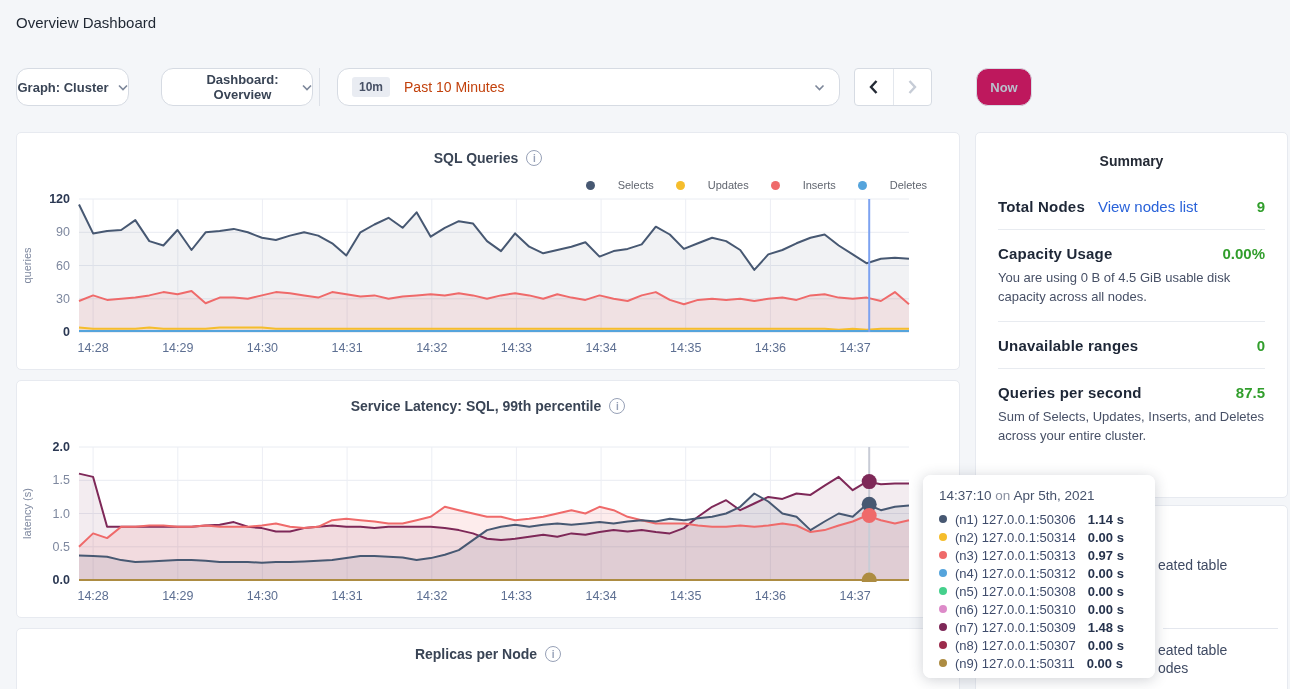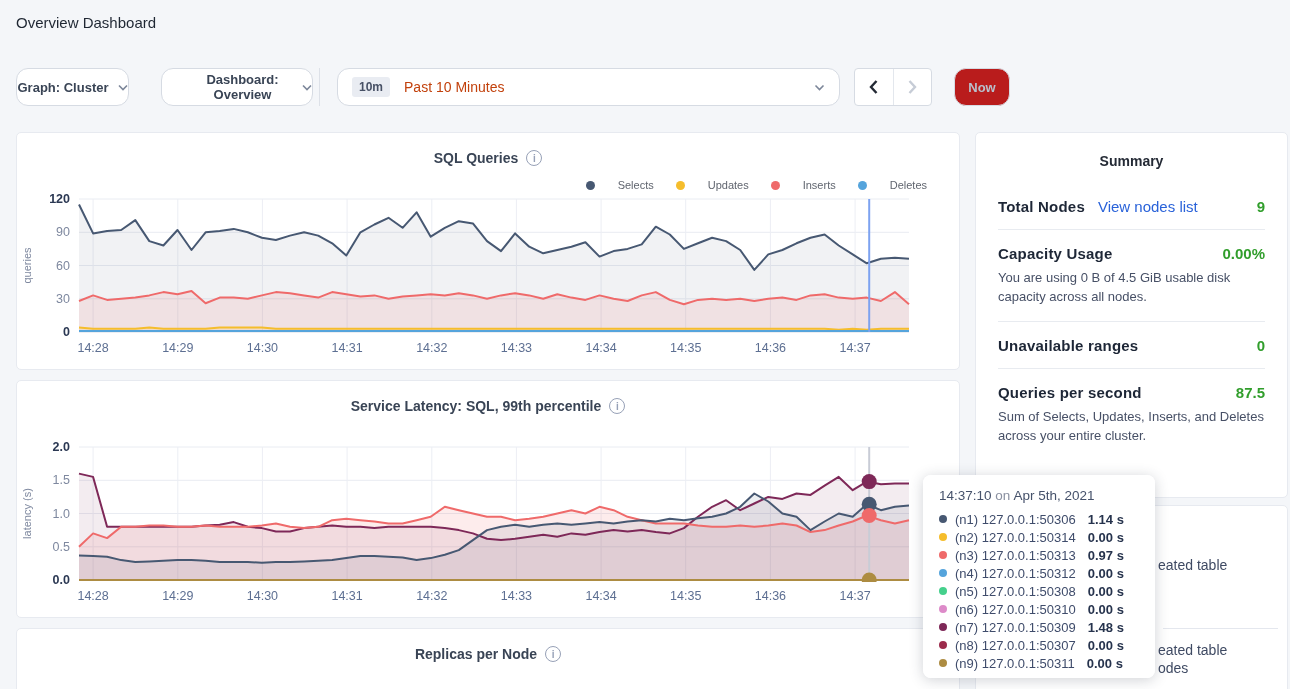--- a/index.html
+++ b/index.html
@@ -27,21 +27,21 @@
   #dash-dd    { left:161px; width:152px;padding-left:30px; }
   .toolbar-divider { position:absolute; left:319px; top:68px; width:1px; height:38px; background:#dde1e8; }
   #time-dd    { left:337px; width:503px; justify-content:flex-start; padding:0 14px; }
   .range-badge { background:#e9ecf2; border-radius:3px; padding:3px 7px; font-size:12px; font-weight:bold; color:#475065; }
   .range-label { margin-left:14px; font-size:14px; font-weight:normal; color:#c2410c; }
   #time-dd .dd-chev { margin-left:auto; }
   #arrows { position:absolute; left:854px; top:68px; width:78px; height:38px; background:#fff;
             border:1px solid #d6dbe3; border-radius:4px; display:flex; }
   .arrow-cell { flex:1; display:flex; align-items:center; justify-content:center; cursor:pointer; }
   .arrow-cell + .arrow-cell { border-left:1px solid #e3e7ed; }
-  #now-btn { left:954px; width:56px; color:#b9c0cc; background:#b91c1c; }
+  #now-btn { left:976px; width:56px; color:#b9c0cc; background:#be185d; }
 
   
   .panel { position:absolute; background:#fff; border:1px solid #e7eaf0; border-radius:5px; }
   #sql-panel      { left:16px;  top:132px; width:944px; height:238px; }
   #latency-panel  { left:16px;  top:380px; width:944px; height:238px; }
   #replicas-panel { left:16px;  top:628px; width:944px; height:80px; }
   #summary-panel  { left:975px; top:132px; width:313px; height:366px; }
   #events-panel   { left:975px; top:505px; width:313px; height:200px; }
 
   .chart-head { position:absolute; left:0; right:0; top:17px; display:flex; align-items:center; justify-content:center; gap:8px; }

